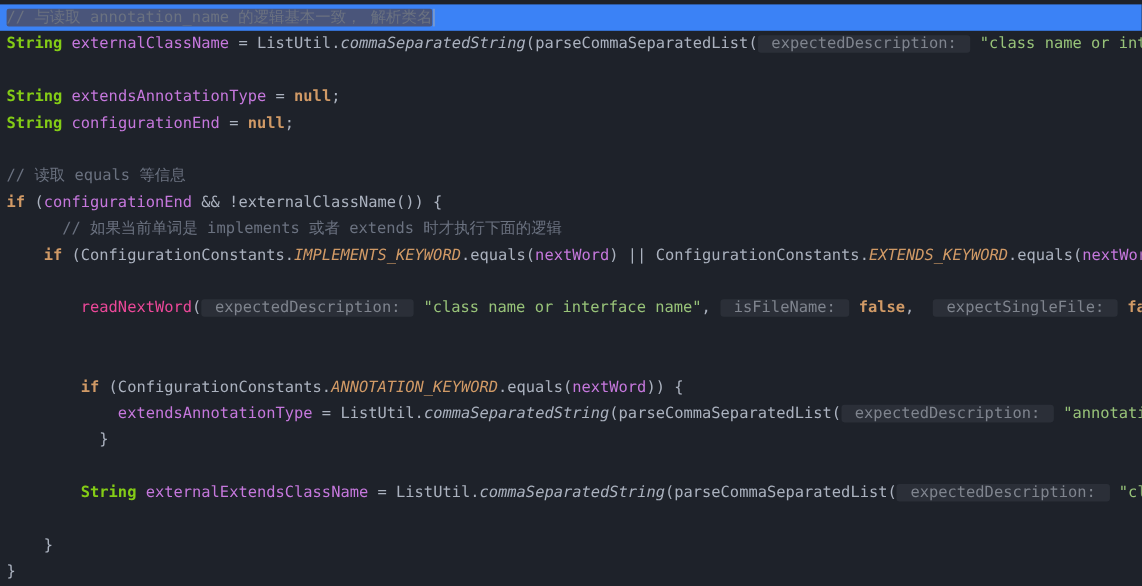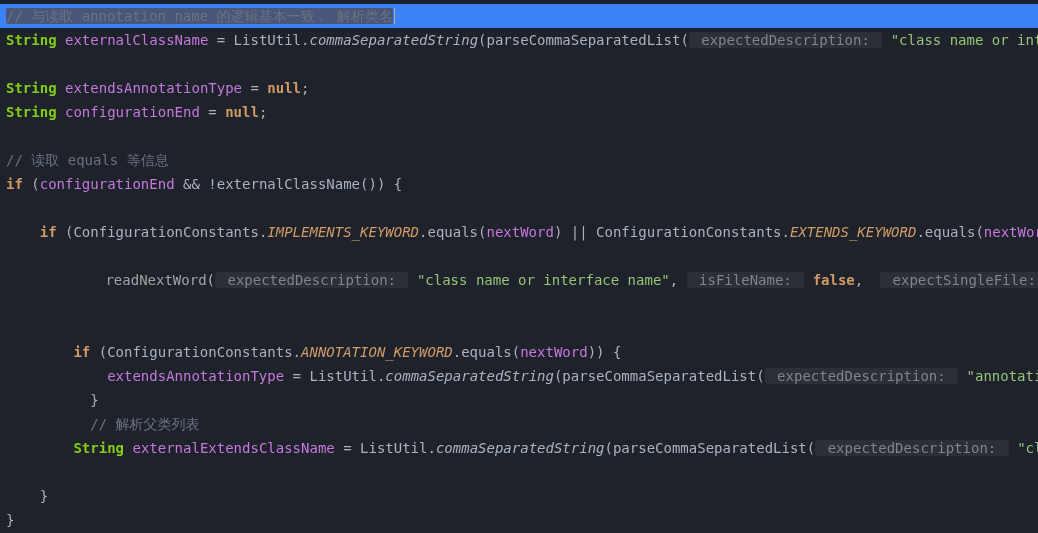--- a/index.html
+++ b/index.html
@@ -30,21 +30,21 @@
   .fnI   { color: #abb2bf; font-style: italic; }  
   .cls   { color: #abb2bf; }
   .type  { color: #84cc16; font-weight: 600; }
   .const { color: #d19a66; font-style: italic; margin-top: 32px; }
   .str   { color: #98c379; }
   .bool  { color: #d19a66; font-weight: 600; margin-top: 32px; }
   .op    { color: #abb2bf; }
   .punc  { color: #abb2bf; }
   .hint  { color: #7f848e; background: rgba(120,126,140,0.15); border-radius: 3px; padding: 0 4px; font-style: normal; }
   .purp  { color: #c678dd; }
-  .yvar  { color: #a3a3a3; margin-left: 32px; }
+  .yvar  { color: #ec4899; }
   .guide { color: #3b4048; }
   .cursor {
     display: inline-block;
     width: 1px; height: 16px;
     background: #a0a7b4;
     vertical-align: text-top;
     margin-left: 1px;
   }
 </style>
 </head>
@@ -59,39 +59,39 @@
 <div class="line"><span class="type">String</span> <span class="purp">extendsAnnotationType</span><span class="op"> = </span><span class="bool">null</span><span class="punc">;</span></div>
 
 <div class="line"><span class="type">String</span> <span class="purp">configurationEnd</span><span class="op"> = </span><span class="bool">null</span><span class="punc">;</span></div>
 
 <div class="line"> </div>
 
 <div class="line"><span class="cmt">// 读取 equals 等信息</span></div>
 
 <div class="line"><span class="bool">if</span><span class="punc"> (</span><span class="purp">configurationEnd</span><span class="op"> &amp;&amp; !</span><span class="fn">externalClassName</span><span class="punc">()) {</span></div>
 
-<div class="line"><span class="guide">  </span></div>
+<div class="line"><span class="guide">  </span><span class="cmt">    // 如果当前单词是 implements 或者 extends 时才执行下面的逻辑</span></div>
 
 <div class="line"><span class="guide">    </span><span class="bool">if</span><span class="punc"> (</span><span class="cls">ConfigurationConstants</span><span class="punc">.</span><span class="const">IMPLEMENTS_KEYWORD</span><span class="punc">.equals(</span><span class="purp">nextWord</span><span class="punc">) || </span><span class="cls">ConfigurationConstants</span><span class="punc">.</span><span class="const">EXTENDS_KEYWORD</span><span class="punc">.equals(</span><span class="purp">nextWord</span></div>
 
 <div class="line"><span class="guide">  </span></div>
 
 <div class="line"><span class="guide">        </span><span class="yvar">readNextWord</span><span class="punc">(</span><span class="hint"> expectedDescription: </span> <span class="str">"class name or interface name"</span><span class="punc">, </span><span class="hint"> isFileName: </span> <span class="bool">false</span><span class="punc">, </span> <span class="hint"> expectSingleFile: </span> <span class="bool">false</span> </div>
 
 <div class="line"> </div>
 
 <div class="line"><span class="guide">  </span></div>
 
 <div class="line"><span class="guide">        </span><span class="bool">if</span><span class="punc"> (</span><span class="cls">ConfigurationConstants</span><span class="punc">.</span><span class="const">ANNOTATION_KEYWORD</span><span class="punc">.equals(</span><span class="purp">nextWord</span><span class="punc">)) {</span></div>
 
 <div class="line"><span class="guide">            </span><span class="purp">extendsAnnotationType</span><span class="op"> = </span><span class="cls">ListUtil</span><span class="punc">.</span><span class="fnI">commaSeparatedString</span><span class="punc">(</span><span class="fn">parseCommaSeparatedList</span><span class="punc">(</span><span class="hint"> expectedDescription: </span> <span class="str">"annotation type"</span></div>
 
 <div class="line"><span class="guide">  </span><span class="punc">        }</span></div>
 
-<div class="line"><span class="guide">  </span><span class="cmt">        // 解析父类列表</span></div>
+<div class="line"><span class="guide">  </span></div>
 
 <div class="line"><span class="guide">        </span><span class="type">String</span> <span class="purp">externalExtendsClassName</span><span class="op"> = </span><span class="cls">ListUtil</span><span class="punc">.</span><span class="fnI">commaSeparatedString</span><span class="punc">(</span><span class="fn">parseCommaSeparatedList</span><span class="punc">(</span><span class="hint"> expectedDescription: </span> <span class="str">"class name</span></div>
 
 <div class="line"> </div>
 
 <div class="line"><span class="punc">    }</span></div>
 
 <div class="line"><span class="punc">}</span></div>
 
 </body></html>

